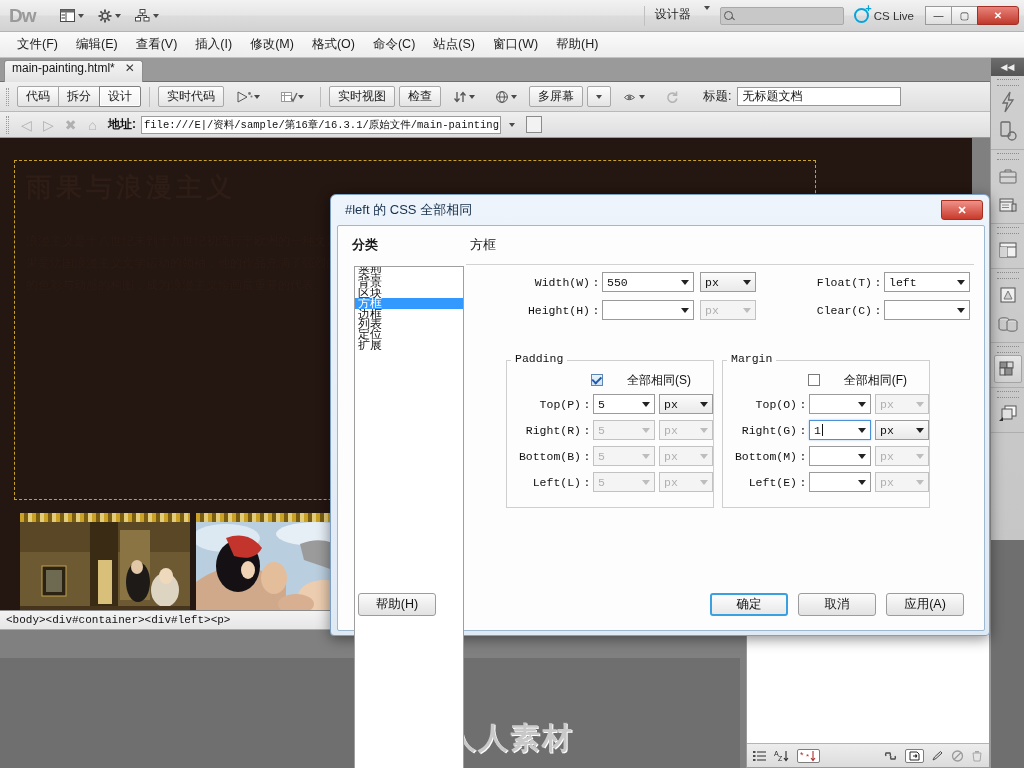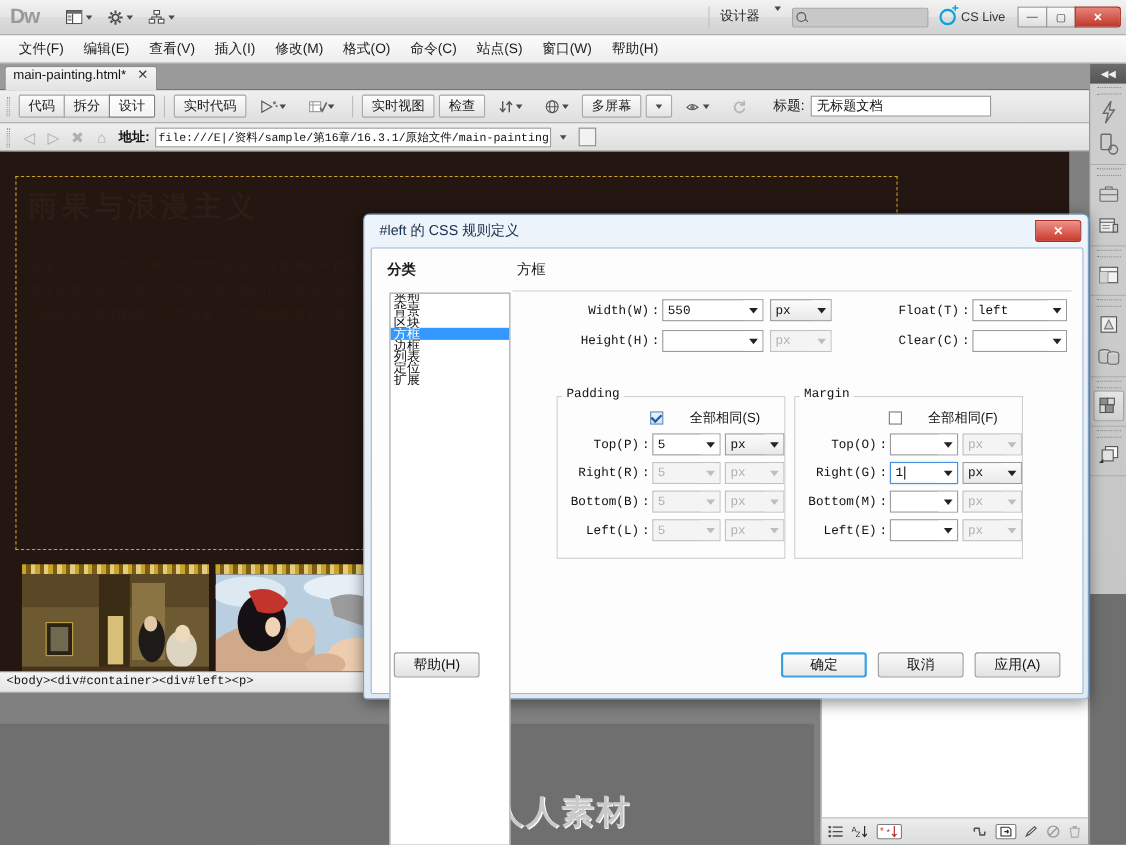--- a/index.html
+++ b/index.html
@@ -748,21 +748,21 @@
     <div class="dock-bottom-fill"></div>
   </div>
 
   <div class="watermark">
     <span class="wm-circle">M</span>
     <span>人人素材</span>
   </div>
 
   <div class="dialog">
     <div class="dlg-title">
-      <span>#left 的 CSS 规则定义</span>
+      <span>#left 的 CSS 全部相同</span>
       <span class="dlg-title-x">✕</span>
     </div>
 
     <div class="dlg-body">
       <div class="dlg-headrow">
         <span class="hdr-cat">分类</span>
         <span class="hdr-sect">方框</span>
       </div>
       <div class="hdr-rule"></div>
 

